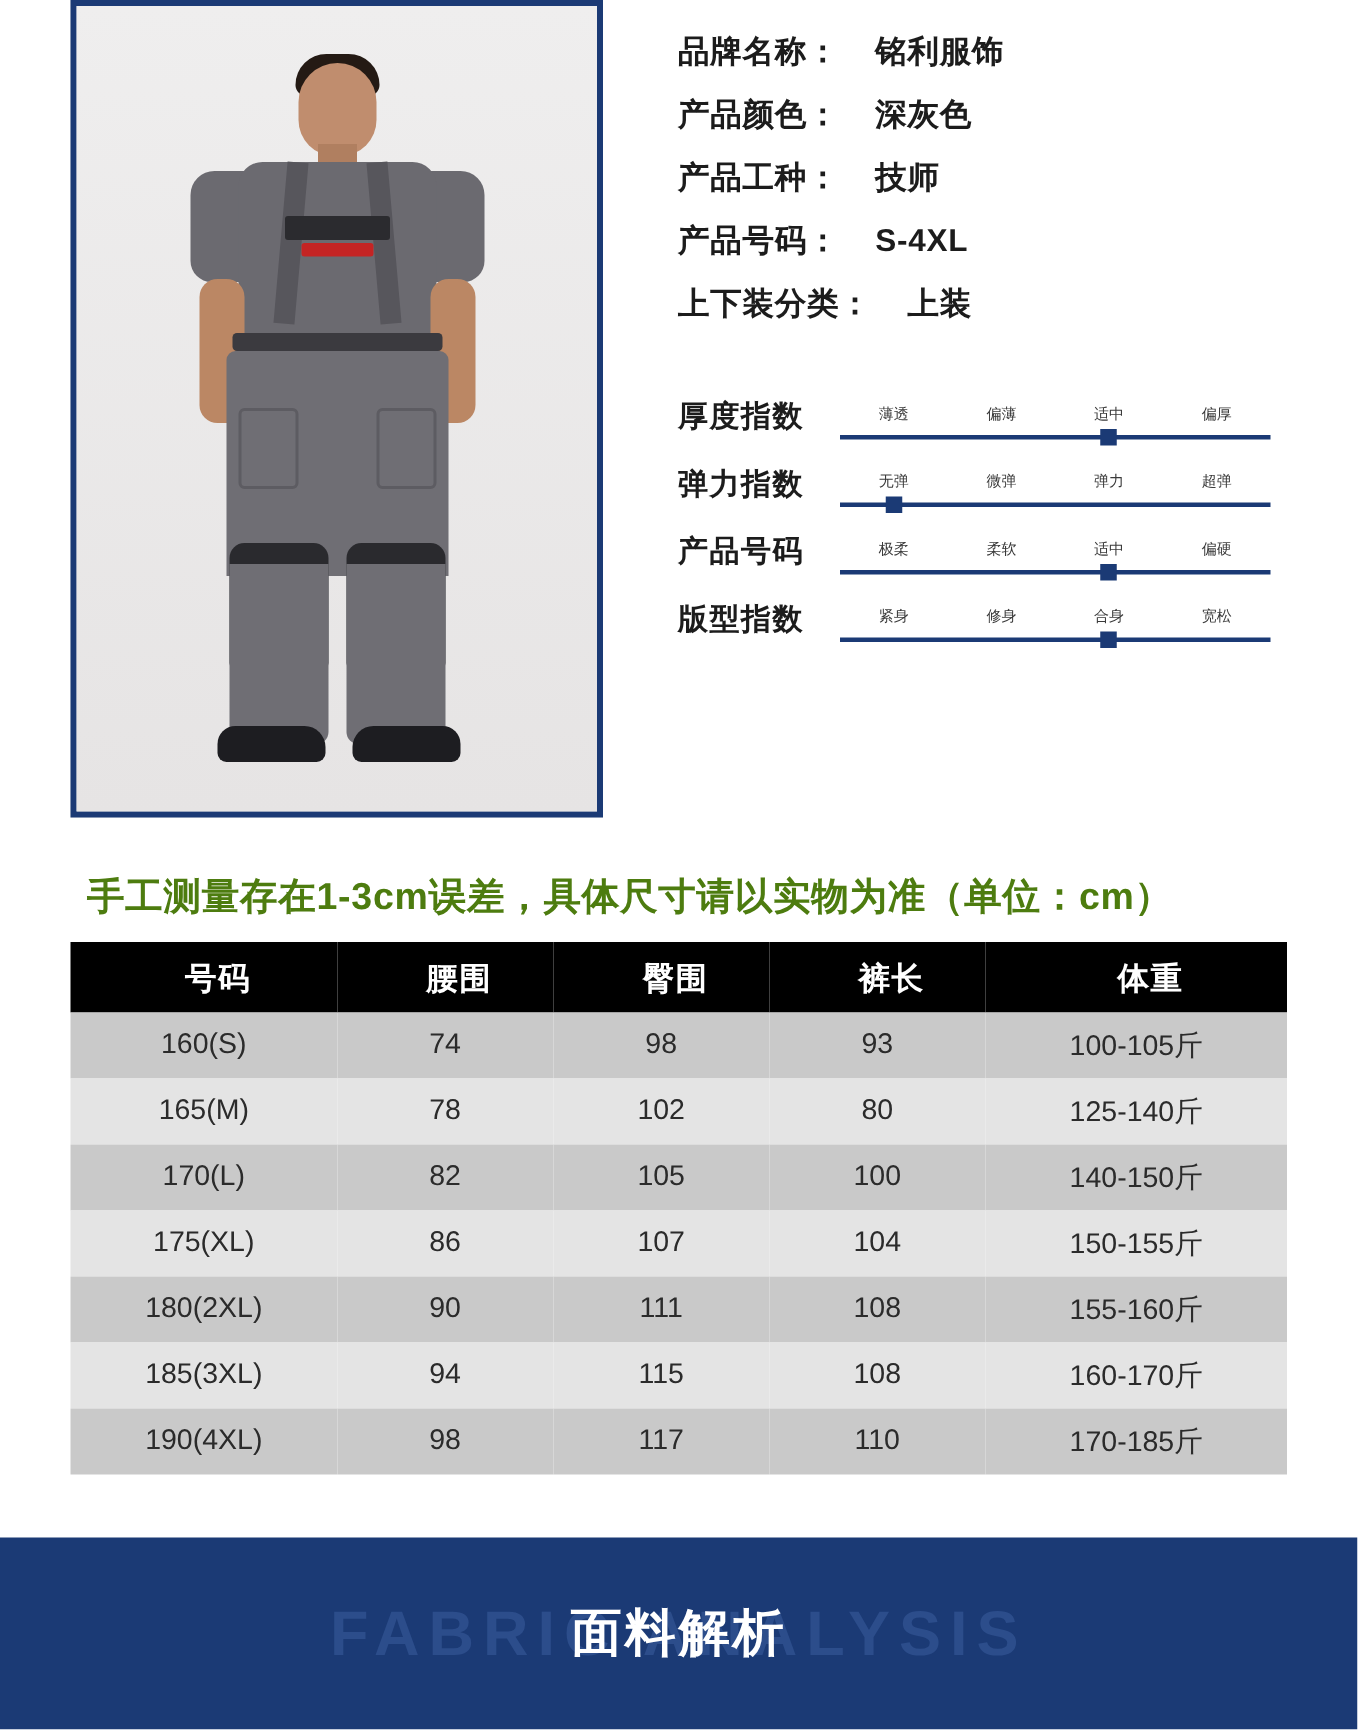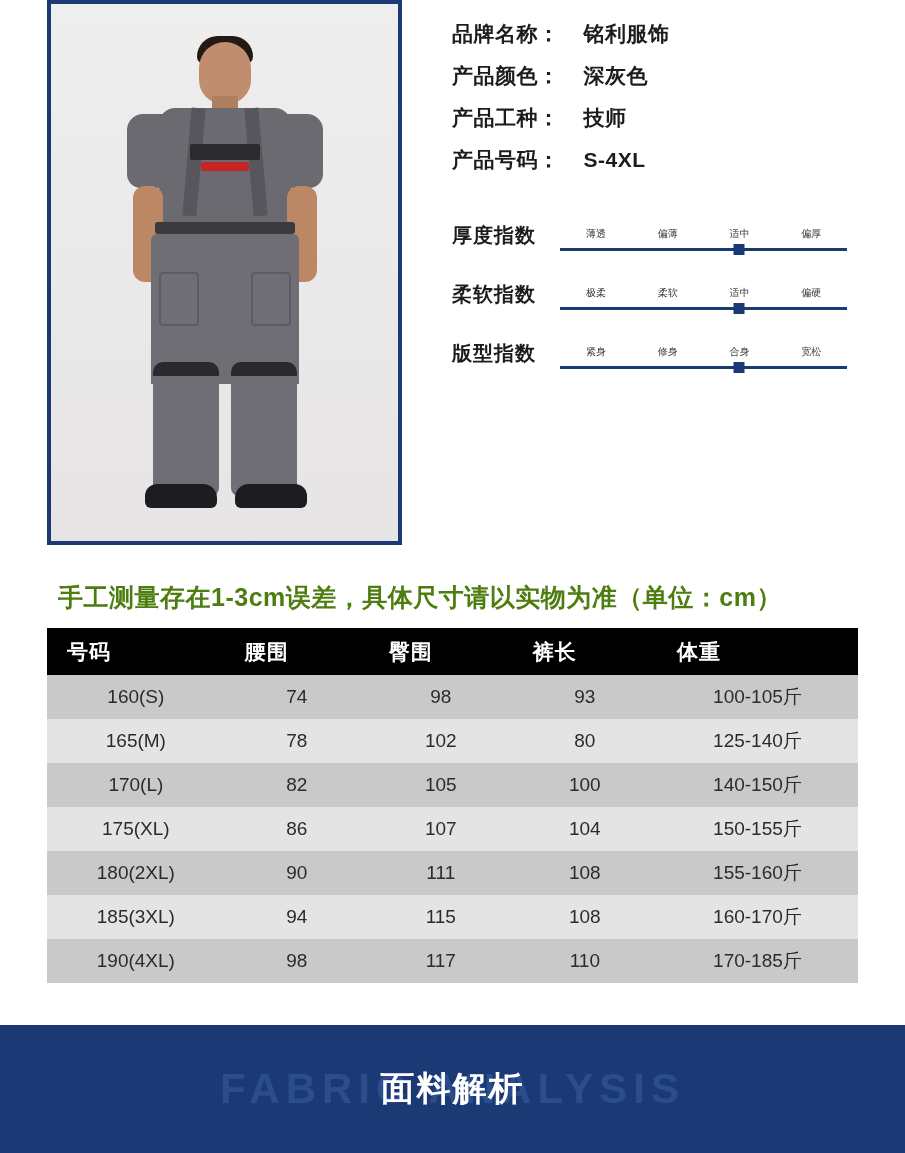--- a/index.html
+++ b/index.html
@@ -75,21 +75,21 @@
   .spec-value { font-weight: bold; color: #1c1c1c; margin-left: 4px; }
 
   
   .indices {
     margin-top: 48px;
     width: 395px;
   }
   .idx-row {
     display: flex;
     align-items: flex-end;
-    margin-bottom: 30px;
+    margin-bottom: 16px;
   }
   .idx-name {
     font-size: 20px;
     font-weight: bold;
     color: #1c1c1c;
     width: 108px;
     flex: 0 0 108px;
     letter-spacing: 1px;
     padding-bottom: 2px;
   }
@@ -130,21 +130,21 @@
 
   
   .table-wrap { margin: 0 47px; }
   table { border-collapse: collapse; width: 100%; }
   thead th {
     background: #000000;
     color: #ffffff;
     font-size: 21px;
     font-weight: bold;
     height: 47px;
-    text-align: left;
+    text-align: center;
     letter-spacing: 1px;
     padding-left: 20px;
   }
   tbody td {
     text-align: center;
     height: 44px;
     font-size: 19px;
     color: #2b2b2b;
   }
   tbody tr:nth-child(odd) td { background: #c9c9c9; }
@@ -225,41 +225,59 @@
       <span class="spec-value">深灰色</span>
     </div>
     <div class="spec-row">
       <span class="spec-label">产品工种：</span>
       <span class="spec-value">技师</span>
     </div>
     <div class="spec-row">
       <span class="spec-label">产品号码：</span>
       <span class="spec-value">S-4XL</span>
     </div>
+    <div class="spec-row">
+      <span class="spec-label">上下装分类：</span>
+      <span class="spec-value">上装</span>
+    </div>
 
     <div class="indices">
 
       <div class="idx-row">
         <div class="idx-name">厚度指数</div>
         <div class="idx-scale">
           <div class="idx-ticklabels">
             <span>薄透</span>
             <span>偏薄</span>
             <span>适中</span>
             <span>偏厚</span>
           </div>
           <div class="idx-line">
             <div class="idx-marker" style="left:62.5%"></div>
           </div>
         </div>
       </div>
 
-
       <div class="idx-row">
-        <div class="idx-name">柔软指数</div>
+        <div class="idx-name">弹力指数</div>
+        <div class="idx-scale">
+          <div class="idx-ticklabels">
+            <span>无弹</span>
+            <span>微弹</span>
+            <span>弹力</span>
+            <span>超弹</span>
+          </div>
+          <div class="idx-line">
+            <div class="idx-marker" style="left:12.5%"></div>
+          </div>
+        </div>
+      </div>
+
+      <div class="idx-row">
+        <div class="idx-name">产品号码</div>
         <div class="idx-scale">
           <div class="idx-ticklabels">
             <span>极柔</span>
             <span>柔软</span>
             <span>适中</span>
             <span>偏硬</span>
           </div>
           <div class="idx-line">
             <div class="idx-marker" style="left:62.5%"></div>
           </div>

